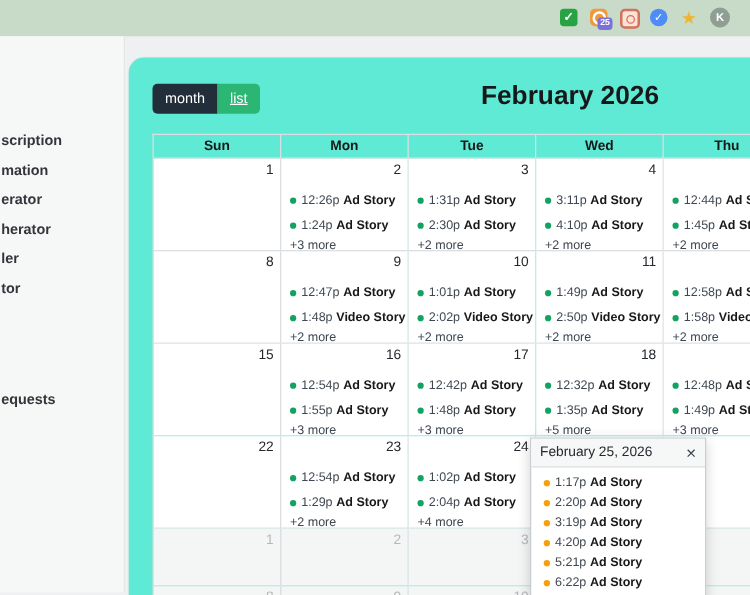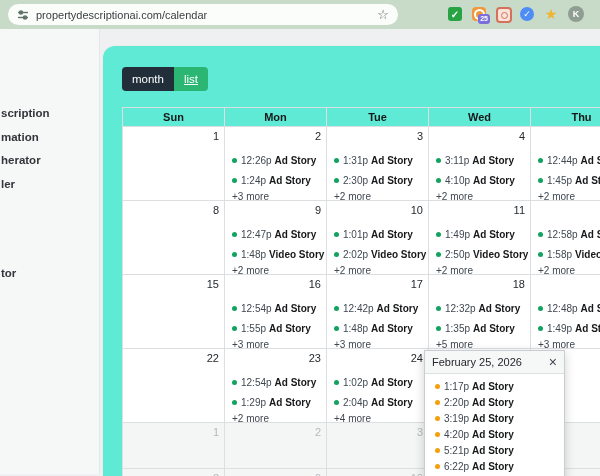--- a/index.html
+++ b/index.html
@@ -75,32 +75,20 @@
            justify-content:space-between;padding:0 7px;}
   .popup-title{font-size:11px;color:#24292e;}
   .popup-close{font-size:14px;color:#3f4750;cursor:pointer;line-height:1;}
   .popup-list{padding-top:4px;}
   .pev{display:flex;align-items:center;height:16px;padding-left:10px;white-space:nowrap;cursor:pointer;}
 </style>
 </head>
 <body style="--green: #12a360; --orange: #f59f0a; --accent: #2bb673; --dark: #222e3a; --chrome: #c8dac8;">
 
 <div class="chrome">
-  <div class="pill">
-    <svg class="tune" width="12" height="12" viewBox="0 0 12 12">
-      <g stroke="#5f7468" stroke-width="1.4" fill="#5f7468">
-        <line x1="1" y1="3.5" x2="11" y2="3.5"></line>
-          <circle cx="4" cy="3.5" r="1.6"></circle>
-        <line x1="1" y1="8.5" x2="11" y2="8.5"></line>
-          <circle cx="8" cy="8.5" r="1.6"></circle>
-      </g>
-    </svg>
-    <span class="url">propertydescriptionai.com/calendar</span>
-    <span class="star">☆</span>
-  </div>
   <div class="ext-row">
     <div class="ext ext-check">✓</div>
     <div class="ext ext-orange">
       <span class="ring"></span>
       <span class="badge">25</span>
     </div>
     <div class="ext">
       <div class="ext-ig">
           <span class="lens"></span>
         </div>
@@ -108,31 +96,34 @@
     <div class="ext ext-blue">✓</div>
     <div class="ext ext-yellow">★</div>
     <div class="avatar">K</div>
   </div>
 </div>
 
 <div class="sidebar">
   <div class="sb-items">
       <div class="sb-item">scription</div>
       <div class="sb-item">mation</div>
+      <div class="sb-item">erator</div>
       <div class="sb-item">herator</div>
       <div class="sb-item">ler</div>
       <div class="sb-item">tor</div>
+      <div class="sb-item">equests</div>
     </div>
 </div>
 
 <div class="card">
   <div class="btn-group">
     <button class="btn btn-month">month</button>
     <button class="btn btn-list">list</button>
   </div>
+  <div class="cal-title">February 2026</div>
 
   <div class="cal">
     <div class="row-h">
         <div class="col-h">Sun</div>
         <div class="col-h">Mon</div>
         <div class="col-h">Tue</div>
         <div class="col-h">Wed</div>
         <div class="col-h">Thu</div>
       </div>
     <div class="cal-body">

